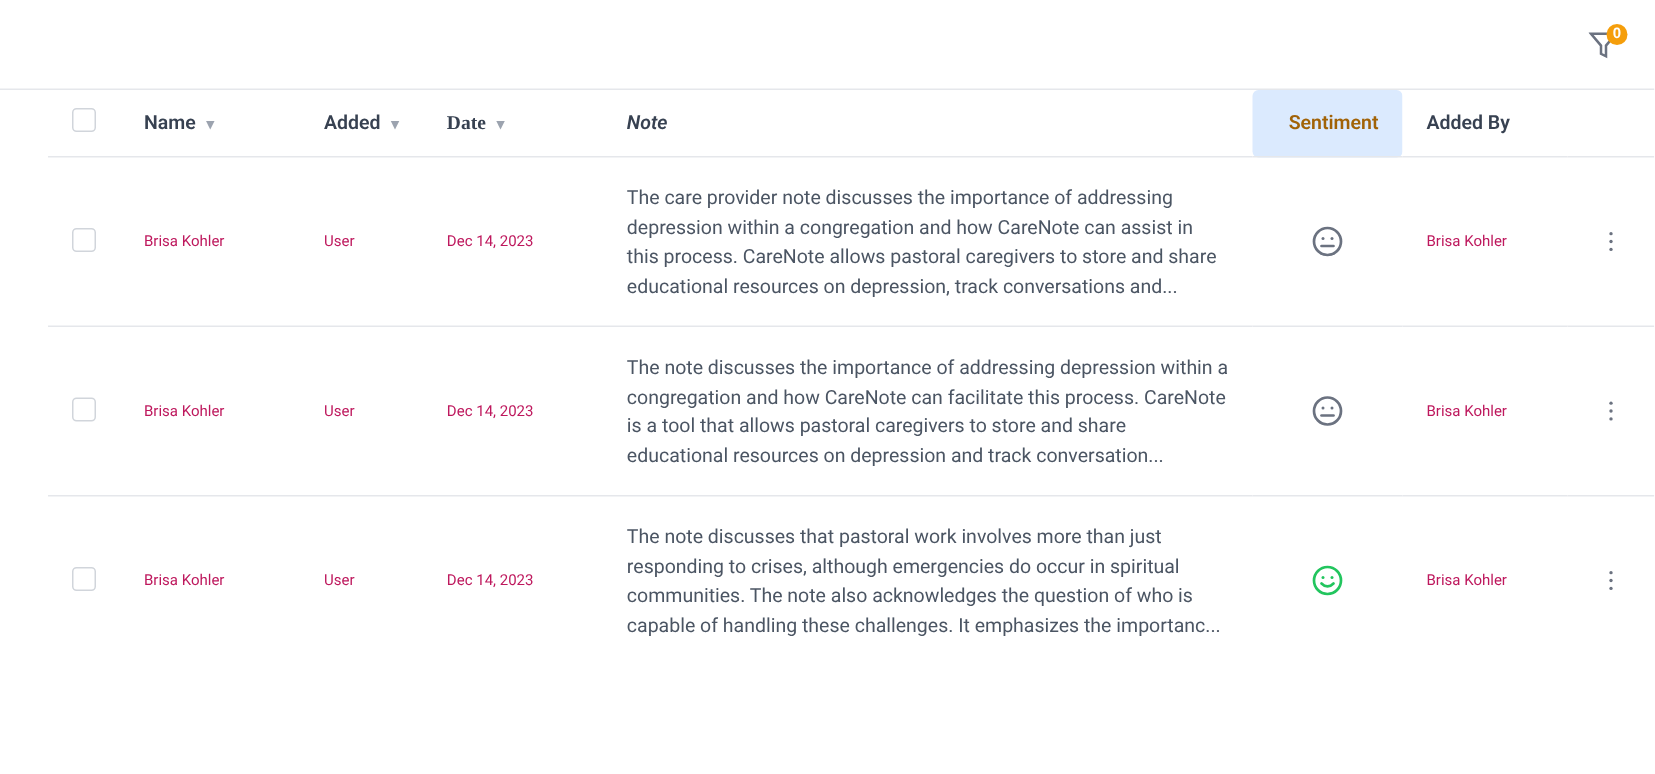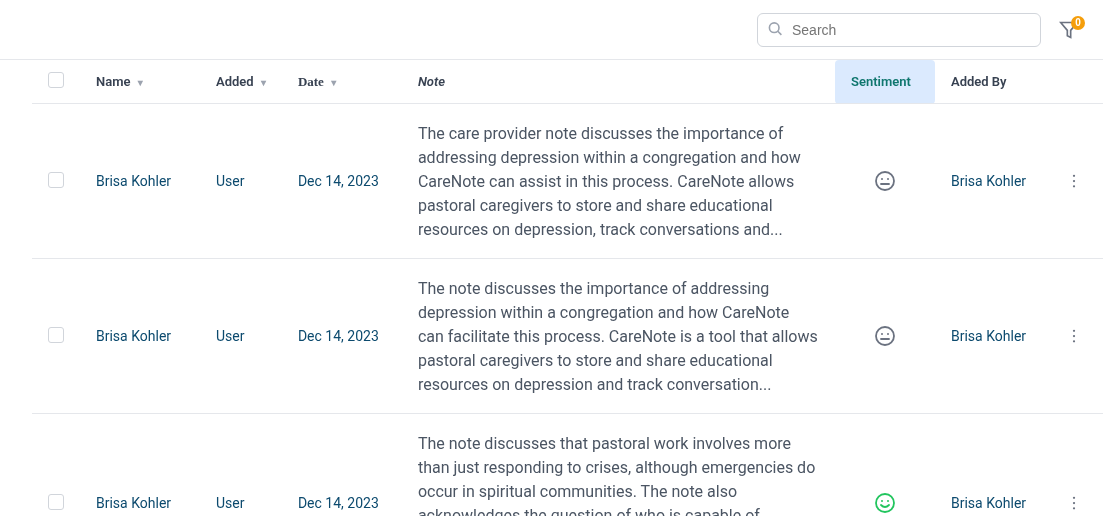--- a/index.html
+++ b/index.html
@@ -96,23 +96,23 @@
       text-align: left;
       font-weight: 600;
       font-size: 13px;
       color: #374151;
       white-space: nowrap;
       background: #fff;
     }
 
     th.sentiment-col {
       background: #dbeafe;
-      color: #0f766e;
+      color: #a16207;
       border-radius: 4px;
-      text-align: left;
+      text-align: right;
     }
 
     .col-check { width: 40px; text-align: center; }
     .col-name { width: 120px; }
     .col-type { width: 80px; }
     .col-date { width: 120px; font-family: Liberation Serif, serif; }
     .col-note { width: auto; font-style: italic; }
     .col-sentiment { width: 100px; text-align: center; }
     .col-addedby { width: 110px; }
     .col-action { width: 40px; }
@@ -121,29 +121,29 @@
       border-bottom: 1px solid #e5e7eb;
       vertical-align: top;
     }
 
     tbody tr:last-child {
       border-bottom: none;
     }
 
     td {
       padding: 16px 16px;
-      font-size: 14px;
-      color: #0c4a6e;
+      font-size: 10px;
+      color: #be185d;
       vertical-align: middle;
     }
 
     td.note-cell {
       color: #4b5563;
       line-height: 1.5;
-      font-size: 16px;
+      font-size: 13px;
       vertical-align: top;
       padding-top: 18px;
     }
 
     td.sentiment-cell {
       text-align: center;
       vertical-align: middle;
     }
 
     td.addedby-cell {
@@ -199,29 +199,20 @@
 
     .header-left-spacer {
       flex: 1;
     }
   </style>
 </head>
 <body>
 
 <div class="header">
   <div class="header-left-spacer"></div>
-  <div class="search-container">
-    <span class="search-icon-svg">
-      <svg width="16" height="16" viewBox="0 0 20 20" fill="none" stroke="currentColor" stroke-width="2">
-        <circle cx="9" cy="9" r="6"></circle>
-        <line x1="13.5" y1="13.5" x2="18" y2="18"></line>
-      </svg>
-    </span>
-    <input class="search-input" type="text" placeholder="Search" style="">
-  </div>
   <button class="filter-btn">
     <svg width="20" height="20" viewBox="0 0 24 24" fill="none" stroke="currentColor" stroke-width="2">
       <polygon points="22 3 2 3 10 12.46 10 19 14 21 14 12.46 22 3"></polygon>
     </svg>
     <span class="filter-badge">0</span>
   </button>
 </div>
 
 <div class="table-container">
   <table>

